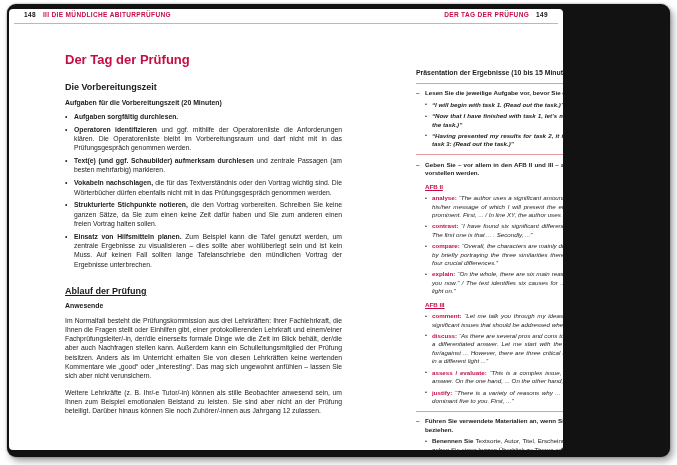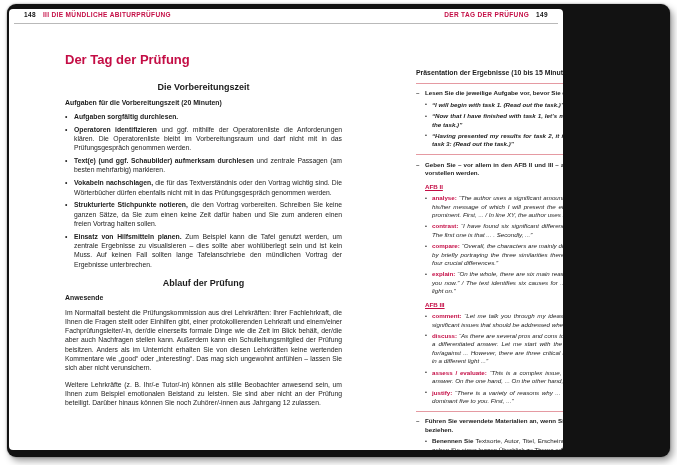--- a/index.html
+++ b/index.html
@@ -28,23 +28,23 @@
   .hdr-left  > span { margin-right:7px; }
   .hdr-right > span { margin-left:7px; }
   .hdr-rule { position:absolute; top:14px; left:5px; right:5px; height:1px; background:#b9b9b9; }
 
   
   .left-col {
     position:absolute; left:56px; top:44px; width:277px;
     font-size:6.8px; line-height:1.37; text-align:justify;
   }
   .left-col h1 { margin:0 0 15px; font-size:13px; line-height:1.1; color:var(--accent); text-align:left; }
-  .left-col h2 { margin:0 0 6px; font-size:9px; line-height:1.15; text-align:center; }
+  .left-col h2 { margin:0 0 6px; font-size:9px; line-height:1.15; text-align:left; }
   .left-col h3 { margin:0 0 5px; font-size:6.9px; line-height:1.2; text-align:left; }
-  .left-col .gap { margin-top:9px; }
+  .left-col .gap { margin-top:17px;text-decoration:underline; }
   ul.plain { list-style:none; margin:0 0 6px; padding:0; }
   ul.plain li { position:relative; padding-left:9px; margin-bottom:3.5px; }
   ul.plain li::before { content:"•"; position:absolute; left:0; top:0; }
   .body-p { margin:0 0 7px; }
   .b { font-weight:bold; }
   .i { font-style:italic; }
   .bi { font-style:italic; font-weight:bold; }
 
   
   .right-col {

